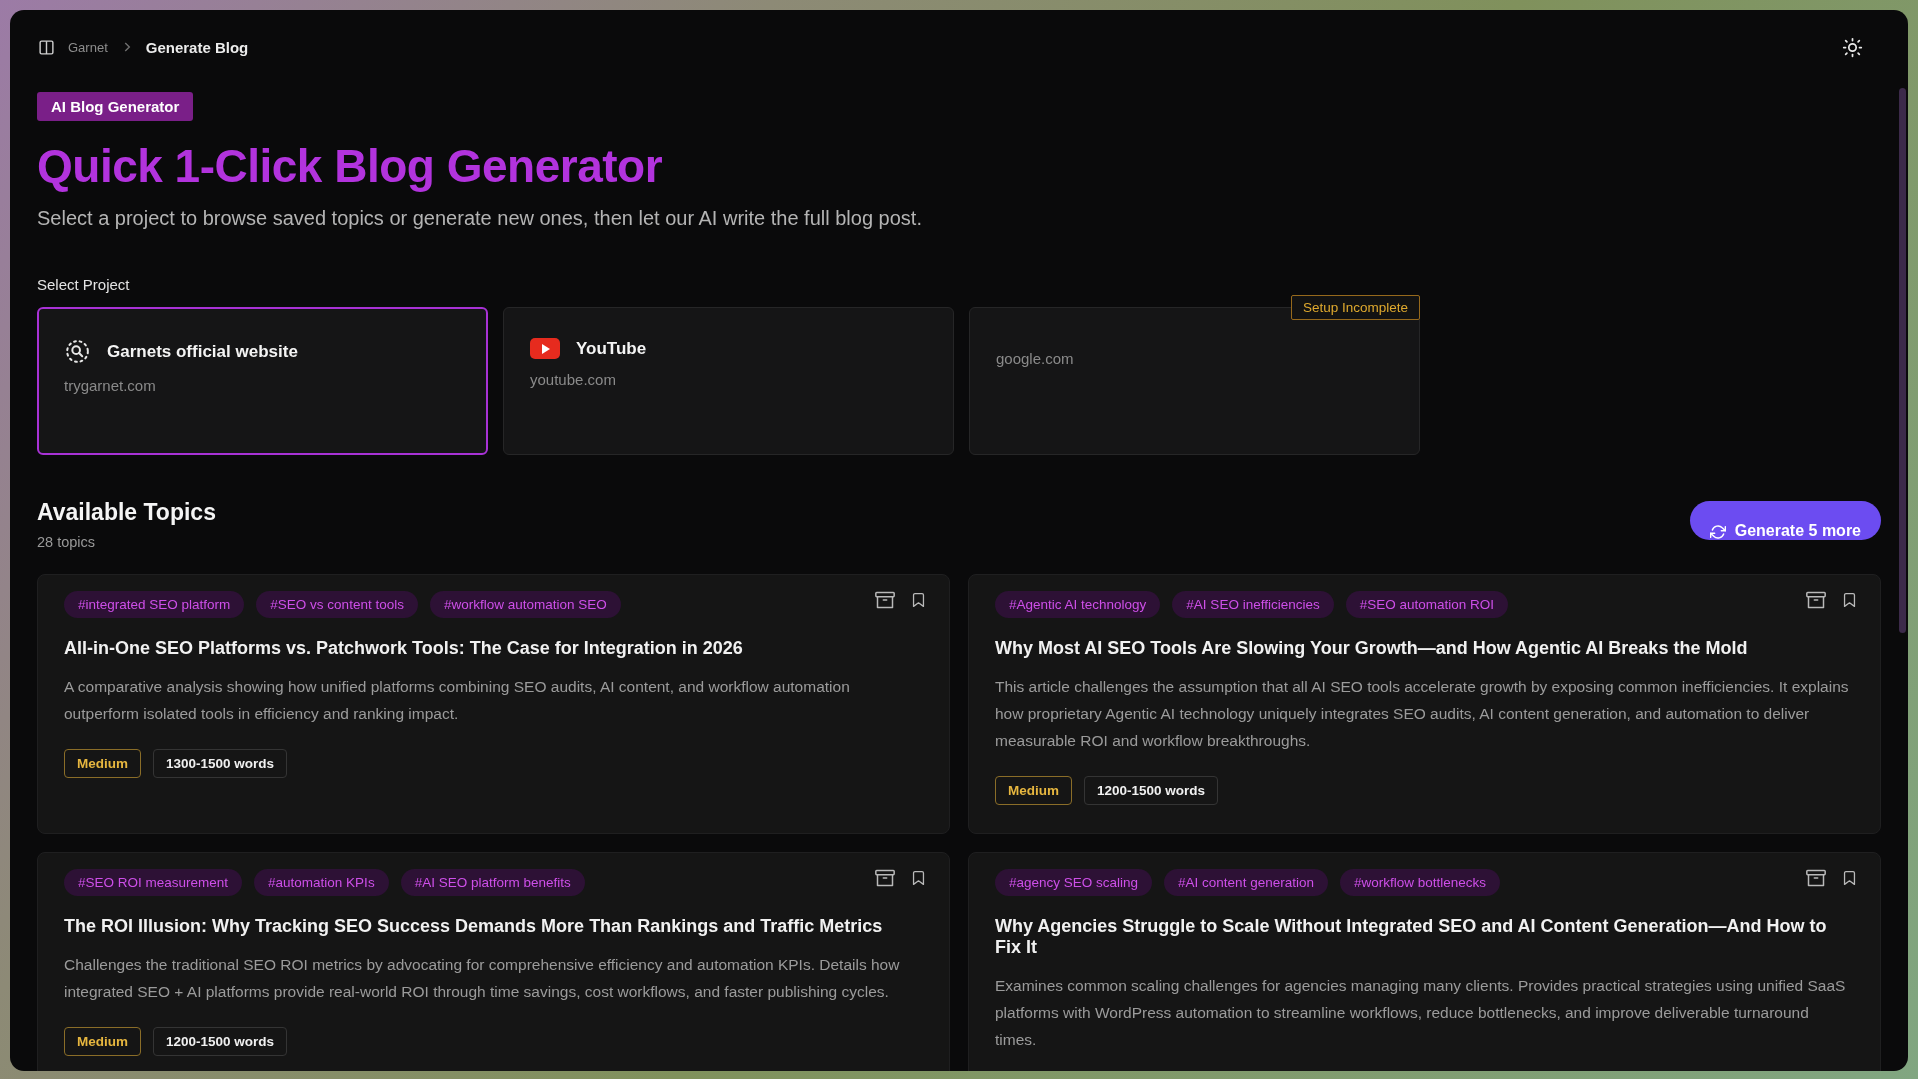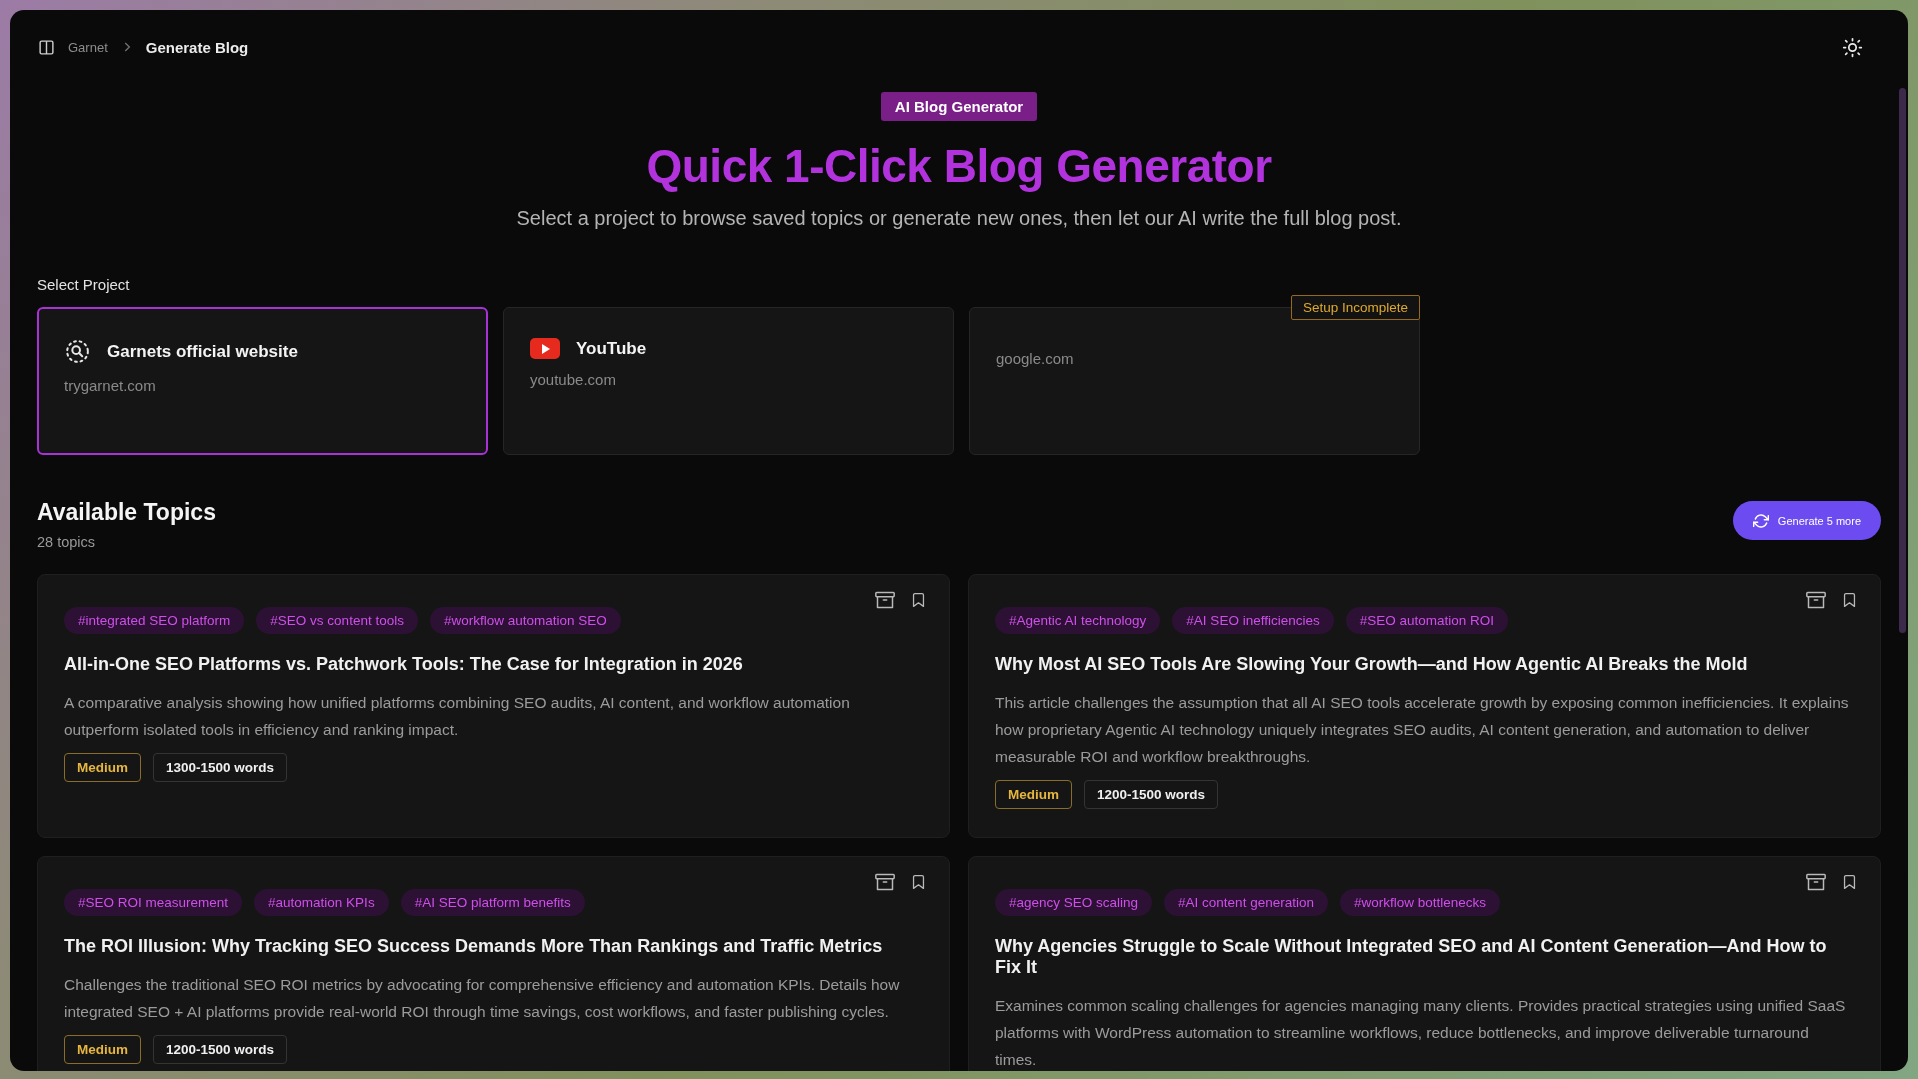--- a/index.html
+++ b/index.html
@@ -23,21 +23,21 @@
   
   .topbar { display:flex; justify-content:space-between; align-items:center; height:26px; }
   .breadcrumb { display:flex; align-items:center; gap:12px; }
   .crumb-root { color:#8d8d8d; font-size:13px; cursor:pointer; }
   .crumb-cur  { color:#ececec; font-size:15px; font-weight:600; }
   .bc-icon { display:flex; align-items:center; color:#cfcfcf; cursor:pointer; }
   .bc-chev { display:flex; align-items:center; color:#6f6f6f; }
   .sun-btn { display:flex; align-items:center; color:#e8e8e8; cursor:pointer; margin-right:18px; }
 
   
-  .hero { margin-top:32px;text-align:center; }
+  .hero { margin-top:32px; }
   .hero-badge {
     display:inline-block;
     background:#7a1f88; color:#fff;
     font-size:15px; font-weight:600;
     padding:6px 14px; border-radius:3px;
   }
   .hero h1 {
     margin-top:18px;
     color:#b233dd;
     font-size:46px; font-weight:700; letter-spacing:-0.5px;
@@ -80,52 +80,52 @@
     padding:4px 11px;
     border-radius:2px;
     white-space:nowrap;
   }
 
   
   .topics-head { margin-top:44px; display:flex; justify-content:space-between; align-items:flex-start; }
   .topics-head h2 { color:#f5f5f5; font-size:23px; font-weight:700; }
   .topics-count { margin-top:8px; color:#999; font-size:14.5px; }
   .gen-btn {
-    display:flex; align-items:center; gap:9px;
+    display:flex; align-items:flex-end; gap:9px;
     height:39px; padding:0 20px;
     background:#6c4cf1; color:#fff;
     border:none; border-radius:20px;
     font-family:"Liberation Sans", sans-serif;
-    font-size:11px; font-weight:400;
+    font-size:16px; font-weight:700;
     cursor:pointer; margin-top:2px;
   }
 
   .topic-grid {
     margin-top:24px;
     display:grid; grid-template-columns:repeat(2, 1fr); gap:18px;
   }
   .topic-card {
     position:relative;
     background:#151515;
     border:1px solid #1f1f20;
     border-radius:8px;
-    padding:32px 26px 28px 26px;
+    padding:16px 26px 28px 26px;
   }
   .card-actions { position:absolute; top:15px; right:22px; display:flex; gap:15px; }
   .icon-btn { color:#b9b9b9; cursor:pointer; display:flex; align-items:center; }
   .tag-row { display:flex; gap:12px; flex-wrap:wrap; }
   .tag {
     background:#2d1135; color:#ce4fe9;
     font-size:13.5px; font-weight:500;
     padding:6px 14px; border-radius:999px;
     white-space:nowrap;
   }
   .topic-title { margin-top:20px; color:#f1f1f1; font-size:18px; font-weight:700; }
   .topic-desc { margin-top:14px; color:#9b9b9b; font-size:15.5px; line-height:27px; max-width:880px; }
-  .badge-row { margin-top:10px; display:flex; gap:12px; }
+  .badge-row { margin-top:22px; display:flex; gap:12px; }
   .diff-badge {
     color:#e6b63f; border:1px solid #8a6d28;
     font-size:13.5px; font-weight:600;
     padding:6px 12px; border-radius:4px;
   }
   .words-badge {
     color:#f0f0f0; border:1px solid #343434;
     font-size:13.5px; font-weight:600;
     padding:6px 12px; border-radius:4px;
   }

